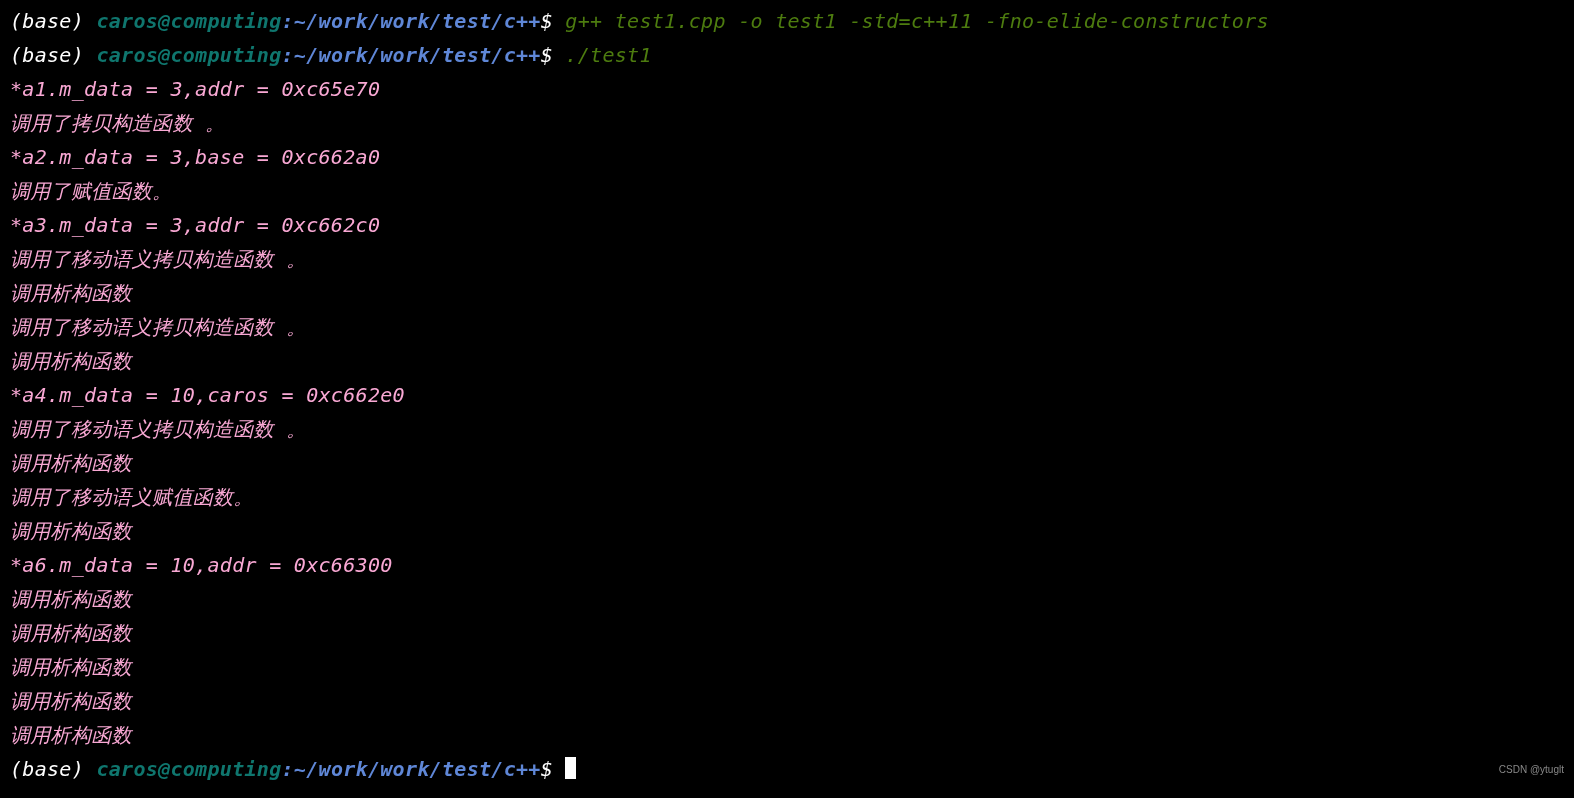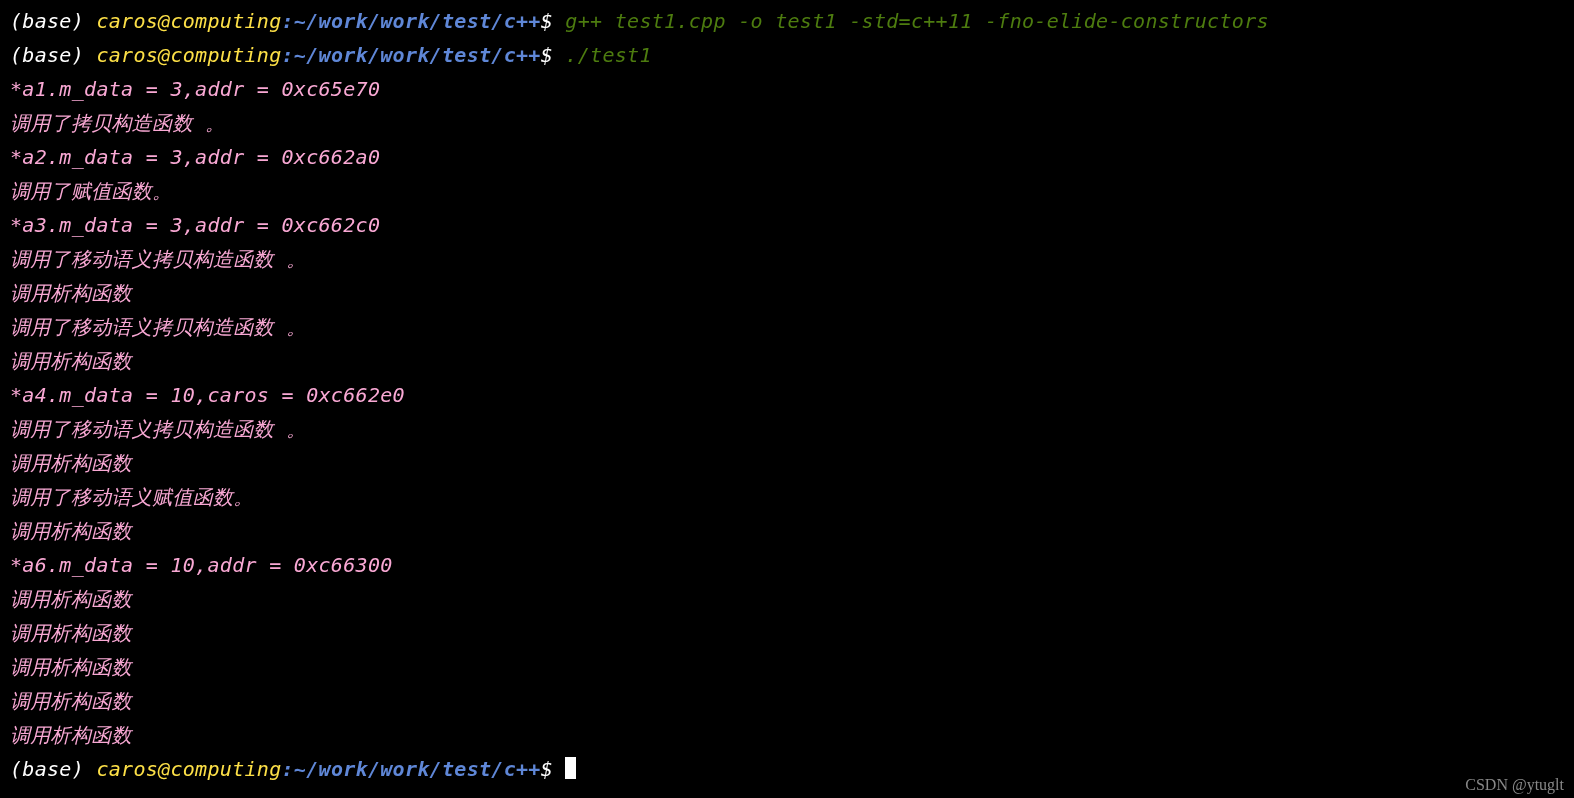--- a/index.html
+++ b/index.html
@@ -21,22 +21,22 @@
       letter-spacing: 0.3px;
       position: relative;
     }
     .terminal-line {
       white-space: pre;
     }
     .prompt-env {
       color: #ffffff;
     }
     .prompt-user {
-      color: #fde047;
-      font-weight: normal;
+      color: #0f766e;
+      font-weight: bold;
     }
     .prompt-path {
       color: #5f87d7;
       font-weight: bold;
       margin-top: 22px;
     }
     .prompt-dollar {
       color: #ffffff;
     }
     .command {
@@ -48,37 +48,37 @@
     .cursor {
       display: inline-block;
       width: 11px;
       height: 22px;
       background-color: #ffffff;
       vertical-align: text-bottom;
       margin-bottom: 2px;
     }
     .watermark {
       position: absolute;
-      bottom: 0;
+      bottom: 20px;
       right: 10px;
-      font-size: 16px;
+      font-size: 10px;
       color: #888888;
       font-style: normal;
       letter-spacing: 0;
-      font-family: Liberation Serif, serif;
+      font-family: Liberation Sans, sans-serif;
     }
   </style>
 </head>
 <body>
 
 <div class="terminal-line"><span class="prompt-env">(base) </span><span class="prompt-user">caros@computing</span><span class="prompt-path">:~/work/work/test/c++</span><span class="prompt-dollar">$</span><span class="command"> g++ test1.cpp -o test1 -std=c++11 -fno-elide-constructors</span></div>
 <div class="terminal-line"><span class="prompt-env">(base) </span><span class="prompt-user">caros@computing</span><span class="prompt-path">:~/work/work/test/c++</span><span class="prompt-dollar">$</span><span class="command"> ./test1</span></div>
 <div class="terminal-line output">*a1.m_data = 3,addr = 0xc65e70</div>
 <div class="terminal-line output">调用了拷贝构造函数 。</div>
-<div class="terminal-line output">*a2.m_data = 3,addr = 0xc662a0</div>
+<div class="terminal-line output">*a2.m_data = 3,base = 0xc662a0</div>
 <div class="terminal-line output">调用了赋值函数。</div>
 <div class="terminal-line output">*a3.m_data = 3,addr = 0xc662c0</div>
 <div class="terminal-line output">调用了移动语义拷贝构造函数 。</div>
 <div class="terminal-line output">调用析构函数</div>
 <div class="terminal-line output">调用了移动语义拷贝构造函数 。</div>
 <div class="terminal-line output">调用析构函数</div>
 <div class="terminal-line output">*a4.m_data = 10,caros = 0xc662e0</div>
 <div class="terminal-line output">调用了移动语义拷贝构造函数 。</div>
 <div class="terminal-line output">调用析构函数</div>
 <div class="terminal-line output">调用了移动语义赋值函数。</div>

